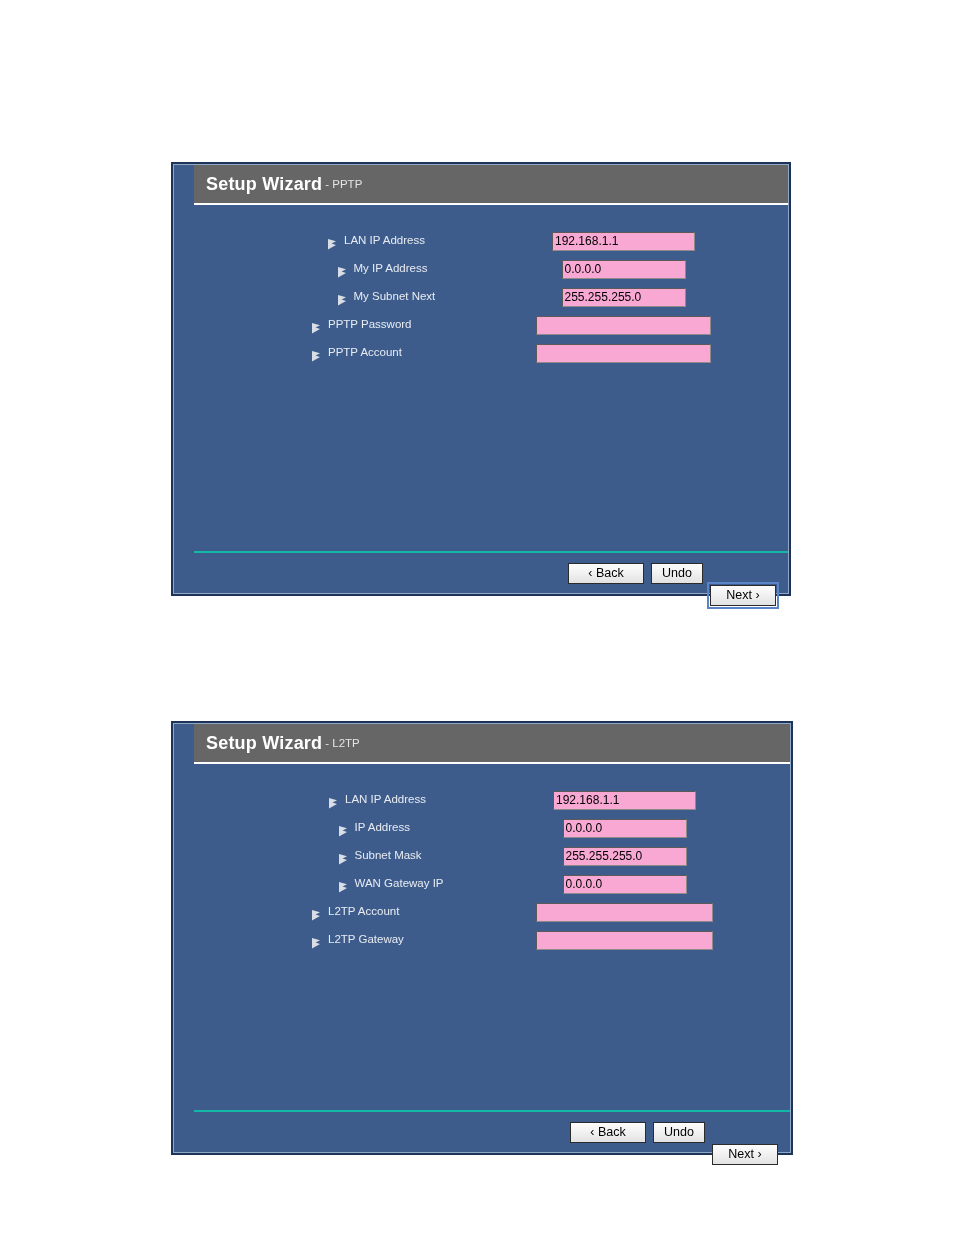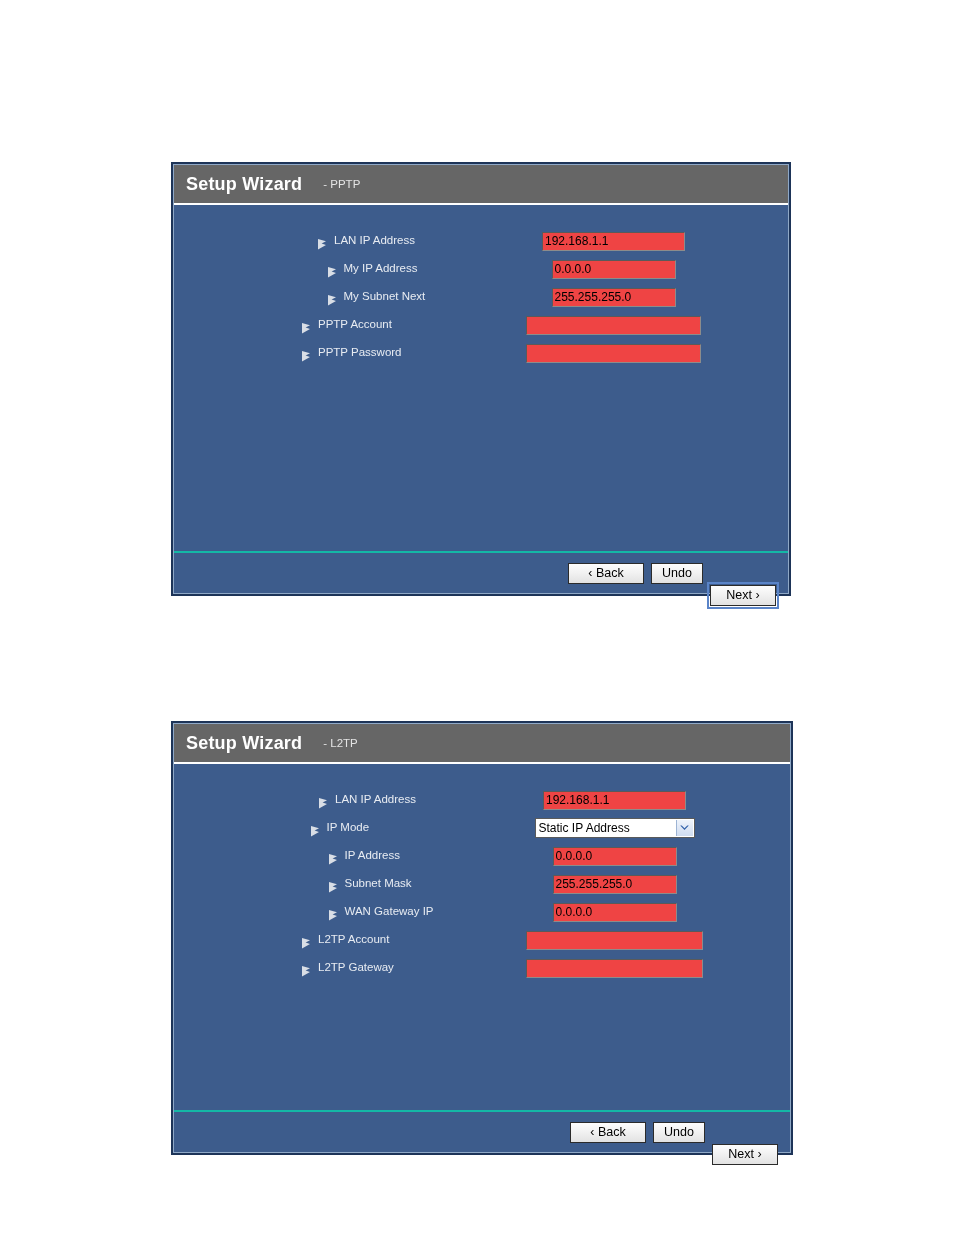--- a/index.html
+++ b/index.html
@@ -21,20 +21,21 @@
     background: #3d5c8c;
     border: 2px solid #1d3458;
     box-sizing: border-box;
   }
   .panel-inner {
     border: 1px solid #8fa8c6;
     box-sizing: border-box;
     height: 100%;
     display: flex;
     flex-direction: column;
+    padding-left: 20px;
   }
 
   
   .panel-header {
     background: #666666;
     height: 40px;
     flex: 0 0 40px;
     display: flex;
     align-items: center;
     padding-left: 12px;
@@ -45,21 +46,21 @@
     color: #ffffff;
     font-size: 18px;
     font-weight: bold;
     letter-spacing: 0.2px;
     white-space: nowrap;
   }
   .panel-subtitle {
     color: #e4e4e4;
     font-size: 11.5px;
     font-weight: normal;
-    margin-left: 21px;
+    margin-left: 3px;
     white-space: nowrap;
   }
 
   
   .panel-body {
     flex: 1 1 auto;
     position: relative;
     padding: 22px 0 0 0;
     box-sizing: border-box;
   }
@@ -90,21 +91,21 @@
   }
 
   .field-label {
     color: #e8ecf2;
     font-size: 11.5px;
     white-space: nowrap;
     line-height: 1;
   }
 
   .text-input {
-    background: #ef4444;
+    background: #f9a8d4;
     border: 1px solid #8c8c8c;
     border-top-color: #5a5a5a;
     border-left-color: #5a5a5a;
     height: 19px;
     box-sizing: border-box;
     font-family: "Liberation Sans", sans-serif;
     font-size: 12px;
     color: #000000;
     padding: 0 2px;
     line-height: 17px;
@@ -213,30 +214,30 @@
               </svg></span>
             <span class="field-label">My Subnet Next</span>
           </div>
           <input type="text" class="text-input" value="255.255.255.0" style="width: 124px;">
         </div>
         <div class="form-row">
           <div class="label-cell">
             <span class="bullet-icon"><svg viewBox="0 0 10 11" width="10" height="11" aria-hidden="true">
                 <path d="M1 0 L9 2.2 L4.6 4.4 L9 6 L1 10.5 Z" fill="#d9dee6"></path>
               </svg></span>
+            <span class="field-label">PPTP Password</span>
+          </div>
+          <input type="text" class="text-input" style="width: 175px;">
+        </div>
+        <div class="form-row">
+          <div class="label-cell">
+            <span class="bullet-icon"><svg viewBox="0 0 10 11" width="10" height="11" aria-hidden="true">
+                <path d="M1 0 L9 2.2 L4.6 4.4 L9 6 L1 10.5 Z" fill="#d9dee6"></path>
+              </svg></span>
             <span class="field-label">PPTP Account</span>
-          </div>
-          <input type="text" class="text-input" style="width: 175px;">
-        </div>
-        <div class="form-row">
-          <div class="label-cell">
-            <span class="bullet-icon"><svg viewBox="0 0 10 11" width="10" height="11" aria-hidden="true">
-                <path d="M1 0 L9 2.2 L4.6 4.4 L9 6 L1 10.5 Z" fill="#d9dee6"></path>
-              </svg></span>
-            <span class="field-label">PPTP Password</span>
           </div>
           <input type="text" class="text-input" style="width: 175px;">
         </div>
       </div>
 
     <div class="panel-footer" id="footer-pptp">
         <button class="btn btn-back">‹ Back</button>
         <button class="btn btn-undo">Undo</button>
         <button class="btn btn-next focused">Next ›</button>
       </div>
@@ -260,36 +261,20 @@
               </svg></span>
             <span class="field-label">LAN IP Address</span>
           </div>
           <input type="text" class="text-input" value="192.168.1.1" style="width: 143px;">
         </div>
         <div class="form-row">
           <div class="label-cell">
             <span class="bullet-icon"><svg viewBox="0 0 10 11" width="10" height="11" aria-hidden="true">
                 <path d="M1 0 L9 2.2 L4.6 4.4 L9 6 L1 10.5 Z" fill="#d9dee6"></path>
               </svg></span>
-            <span class="field-label">IP Mode</span>
-          </div>
-          <div class="select-wrap" style="width: 160px;">
-            <div class="select-text">Static IP Address</div>
-            <div class="select-arrow">
-              <svg viewBox="0 0 11 8" width="11" height="8" aria-hidden="true">
-                <path d="M1.2 1.4 L5.5 6 L9.8 1.4 L8.3 1.4 L5.5 4.2 L2.7 1.4 Z" fill="#2f5fa8"></path>
-              </svg>
-            </div>
-          </div>
-        </div>
-        <div class="form-row">
-          <div class="label-cell">
-            <span class="bullet-icon"><svg viewBox="0 0 10 11" width="10" height="11" aria-hidden="true">
-                <path d="M1 0 L9 2.2 L4.6 4.4 L9 6 L1 10.5 Z" fill="#d9dee6"></path>
-              </svg></span>
             <span class="field-label">IP Address</span>
           </div>
           <input type="text" class="text-input" value="0.0.0.0" style="width: 124px;">
         </div>
         <div class="form-row">
           <div class="label-cell">
             <span class="bullet-icon"><svg viewBox="0 0 10 11" width="10" height="11" aria-hidden="true">
                 <path d="M1 0 L9 2.2 L4.6 4.4 L9 6 L1 10.5 Z" fill="#d9dee6"></path>
               </svg></span>
             <span class="field-label">Subnet Mask</span>

